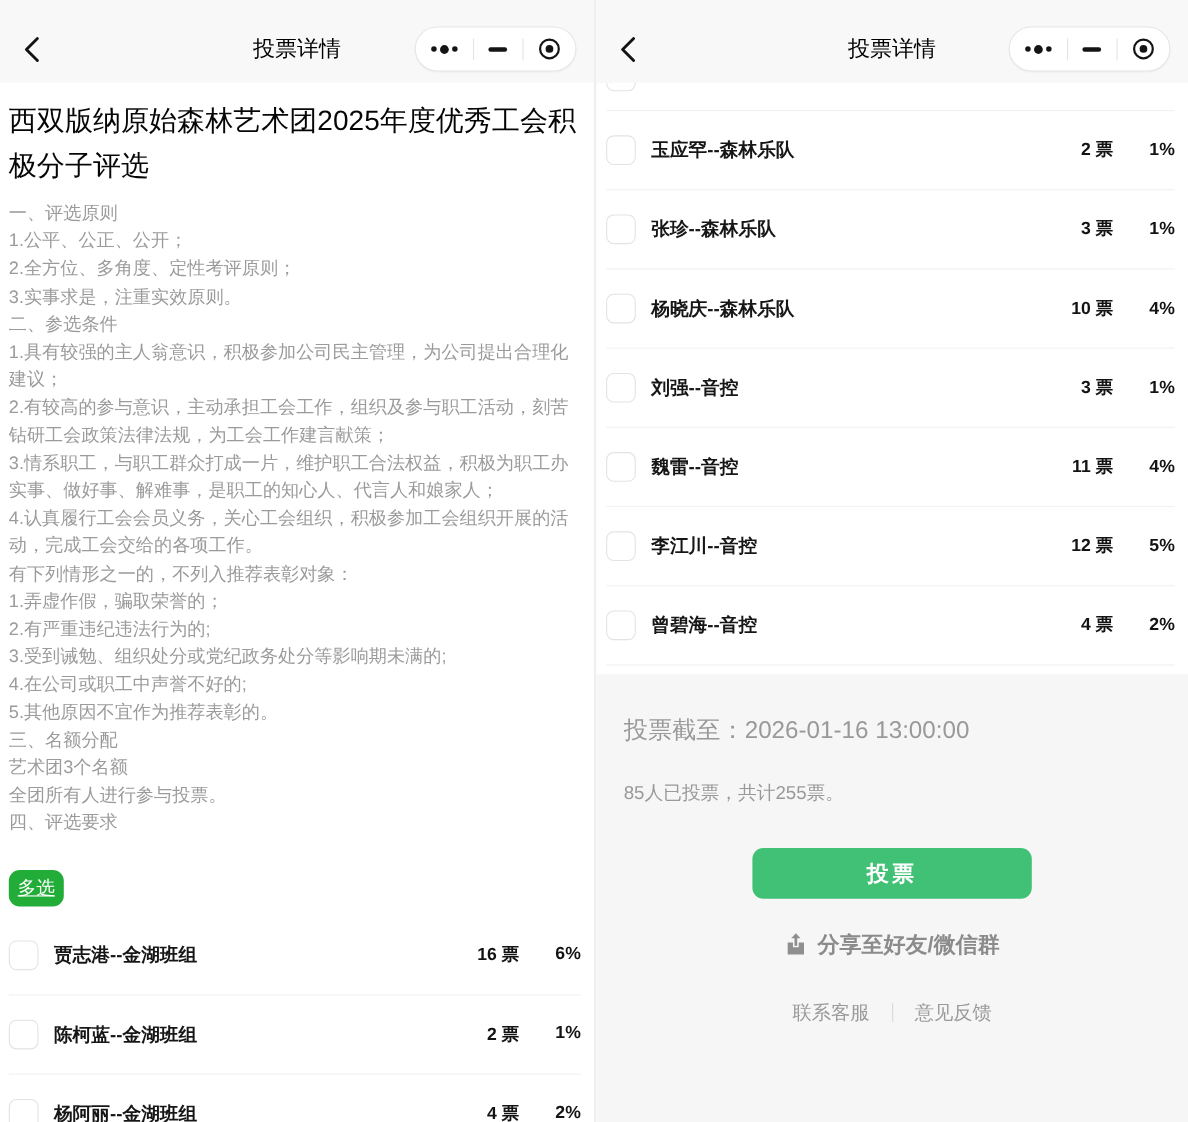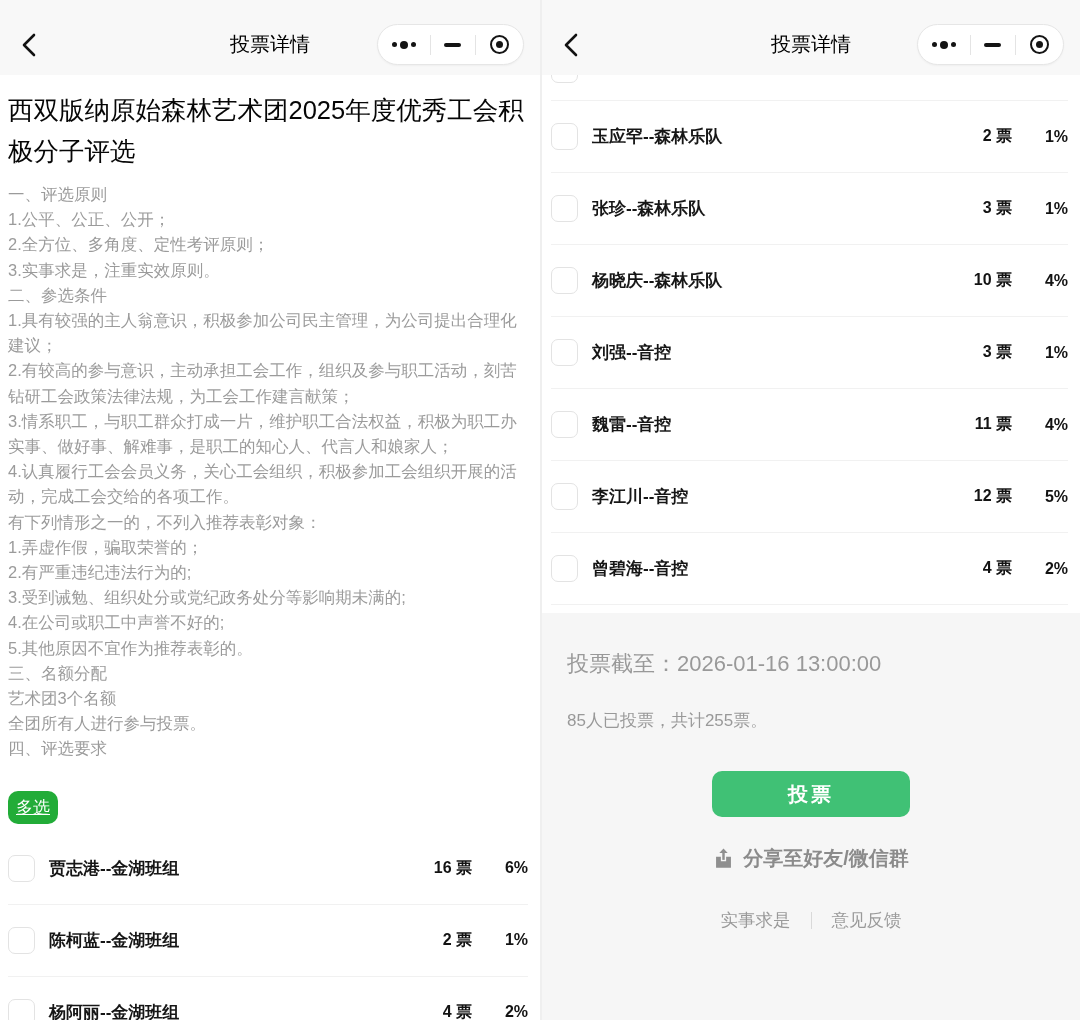--- a/index.html
+++ b/index.html
@@ -60,21 +60,21 @@
 
   
   .content-right { height:945px; overflow:hidden; background:#f6f6f6; }
   .list-block { background:#fff; padding:0 12px 8px 9px; }
   .partial-row { height:26px; border-bottom:1px solid #f1f1f1; position:relative; overflow:hidden; }
   .partial-row .checkbox { position:absolute; top:-19px; left:0; }
   .deadline { margin:36px 0 0 25px; font-size:22px; color:#999; }
   .stats { margin:30px 0 0 25px; font-size:17px; color:#999; }
   .vote-btn {
     display:flex; align-items:center; justify-content:center;
-    margin:39px auto 0; width:198px; height:46px;
+    margin:39px auto 0; width:254px; height:46px;
     background:#40c175; color:#fff; font-size:20px; font-weight:700; letter-spacing:3px;
     border:none; border-radius:10px; font-family:Liberation Sans, sans-serif; cursor:pointer;
   }
   .share-row {
     margin-top:28px; display:flex; justify-content:center; align-items:center; gap:9px;
     color:#8b8b8b; font-size:20px; font-weight:600; cursor:pointer;
   }
   .footer-row {
     margin-top:36px; display:flex; justify-content:center; align-items:center; gap:20px;
     font-size:17.5px; color:#9a9a9a;
@@ -277,18 +277,18 @@
     <div class="share-row">
       <svg width="21" height="22" viewBox="0 0 24 24">
         <path d="M3.5,9.5 H9 V14.5 H15 V9.5 H20.5 V22 H3.5 Z" fill="#8f8f8f"></path>
         <rect x="10.6" y="3.5" width="2.8" height="9.5" fill="#8f8f8f"></rect>
         <polygon points="12,0 16.8,5.2 7.2,5.2" fill="#8f8f8f"></polygon>
       </svg>
       <span>分享至好友/微信群</span>
     </div>
 
     <div class="footer-row">
-      <span class="footer-link">实事求是</span>
+      <span class="footer-link">联系客服</span>
       <span class="footer-sep"></span>
       <span class="footer-link">意见反馈</span>
     </div>
   </div>
 </section>
 
 </body></html>

